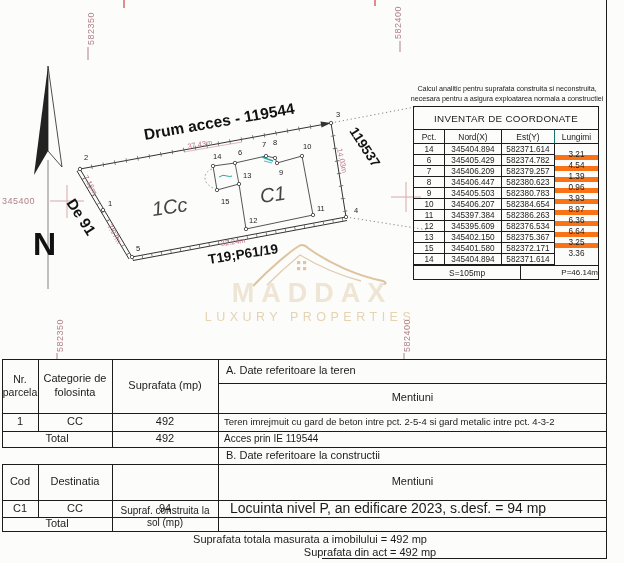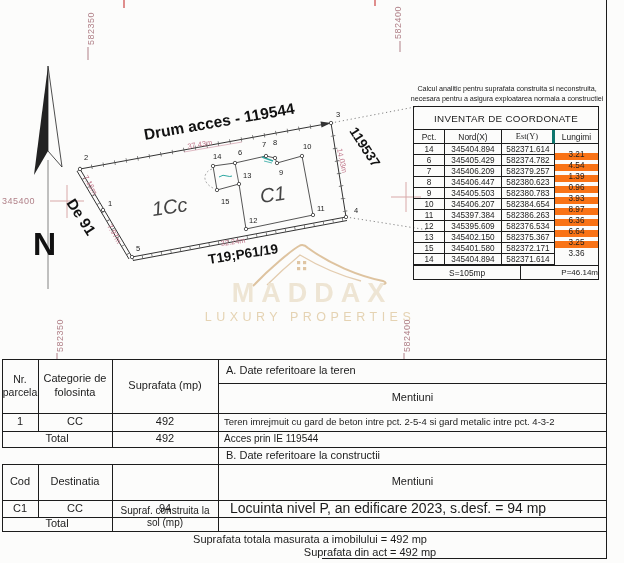--- a/index.html
+++ b/index.html
@@ -25,25 +25,25 @@
                 border-bottom:1px solid #1c1c1c;}
   .ct-body{position:relative;}
   .ctr{display:flex;height:11px;font-size:8.2px;}
   .ctr span{display:flex;align-items:center;justify-content:center;box-sizing:border-box;}
   .c-pct{width:31px;border-right:1px solid #1c1c1c;border-bottom:1px solid #1c1c1c;}
   .c-nord{width:57px;border-right:1px solid #1c1c1c;border-bottom:1px solid #1c1c1c;}
   .c-est{width:53px;border-right:1px solid #1c1c1c;border-bottom:1px solid #1c1c1c;}
   .ctr:last-child .c-pct,.ctr:last-child .c-nord,.ctr:last-child .c-est{border-bottom:none;}
   .h-pct{width:31px;border-right:1px solid #1c1c1c;}
   .h-nord{width:57px;border-right:1px solid #1c1c1c;}
-  .h-est{width:53px;border-right:3px solid #0f766e;font-family:Liberation Serif, serif;}
+  .h-est{width:53px;border-right:1px solid #0f766e;}
   .h-lun{flex:1;}
   .ct-lungimi{position:absolute;left:141px;top:0;width:43px;padding-top:5px;box-sizing:border-box;}
   .ct-lungimi div{height:11px;line-height:11px;text-align:center;font-size:8.2px;
-                  border-bottom:7px solid #f97316;box-sizing:border-box;}
+                  border-bottom:5px solid #f97316;box-sizing:border-box;}
   .ct-lungimi div:last-child{border-bottom:none;}
   .ct-foot{display:flex;height:13px;border-top:1px solid #1c1c1c;font-size:8.4px;}
   .ct-foot span{display:flex;align-items:center;justify-content:center;box-sizing:border-box;}
   .f-s{width:141px;border-right:1px solid #1c1c1c;}
   .f-p{width:43px;font-size:8px;margin-left:40px;}
 </style>
 </head>
 <body>
 
 <div class="sheet">

